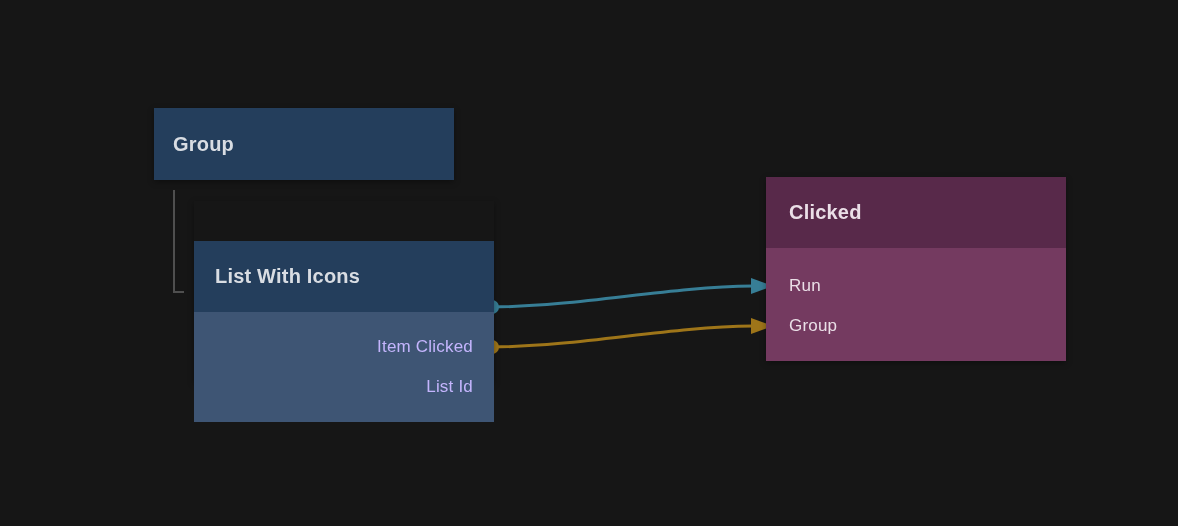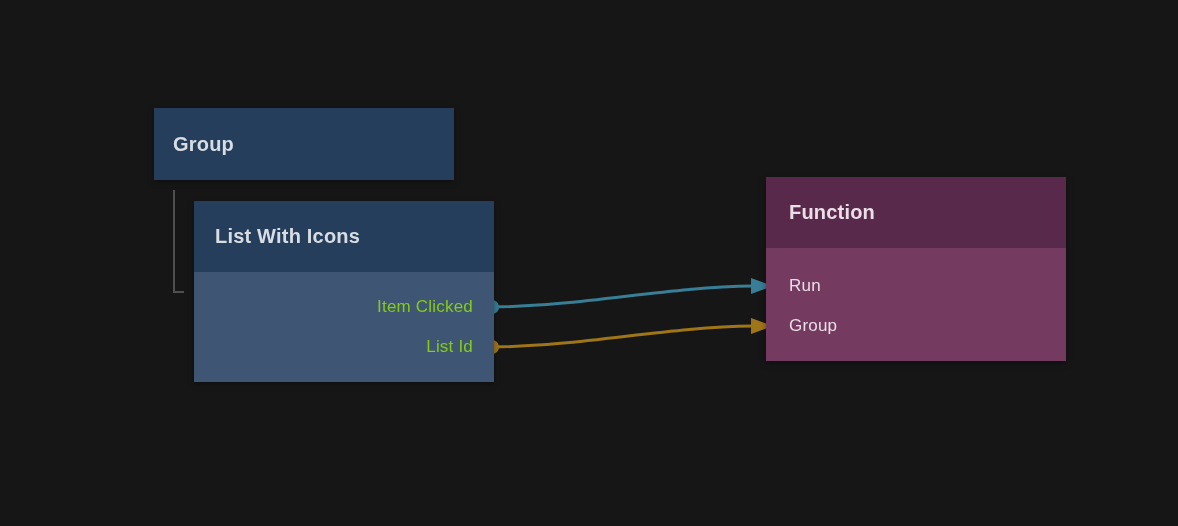--- a/index.html
+++ b/index.html
@@ -53,24 +53,24 @@
     background: #243e5c;
     text-align: right;
   }
   #node-group .node-header { height: 72px; padding-left: 19px; }
 
   
   #node-list {
     left: 194px; top: 201px;
     width: 300px; height: 181px;
   }
-  #node-list .node-header { height: 71px; padding-left: 21px; background: #243e5c; }
+  #node-list .node-header { height: 71px; padding-left: 21px; background: #243e5c; margin-top: 40px; }
   #node-list .node-body { height: 110px; padding: 15px 21px 0 0; background: #3e5574; }
   #node-list .port-row { justify-content: flex-end; }
-  #node-list .port-label { color: #84cc16; }
+  #node-list .port-label { color: #c4b5fd; }
 
   
   #node-function {
     left: 766px; top: 177px;
     width: 300px; height: 184px;
   }
   #node-function .node-header { height: 71px; padding-left: 23px; background: #58294a; }
   #node-function .node-title { color: #eadfe7; }
   #node-function .node-body { height: 113px; padding: 18px 16px 0 23px; background: #743a60; }
   #node-function .port-row { justify-content: flex-start; }
@@ -119,21 +119,21 @@
         <span class="port-label">Item Clicked</span>
       </div>
       <div class="port-row">
         <span class="port-label">List Id</span>
       </div>
     </div>
   </div>
 
   <div class="node" id="node-function">
     <div class="node-header">
-      <span class="node-title">Function</span>
+      <span class="node-title">Clicked</span>
     </div>
     <div class="node-body">
       <div class="port-row">
         <span class="port-label">Run</span>
       </div>
       <div class="port-row">
         <span class="port-label">Group</span>
       </div>
     </div>
   </div>

